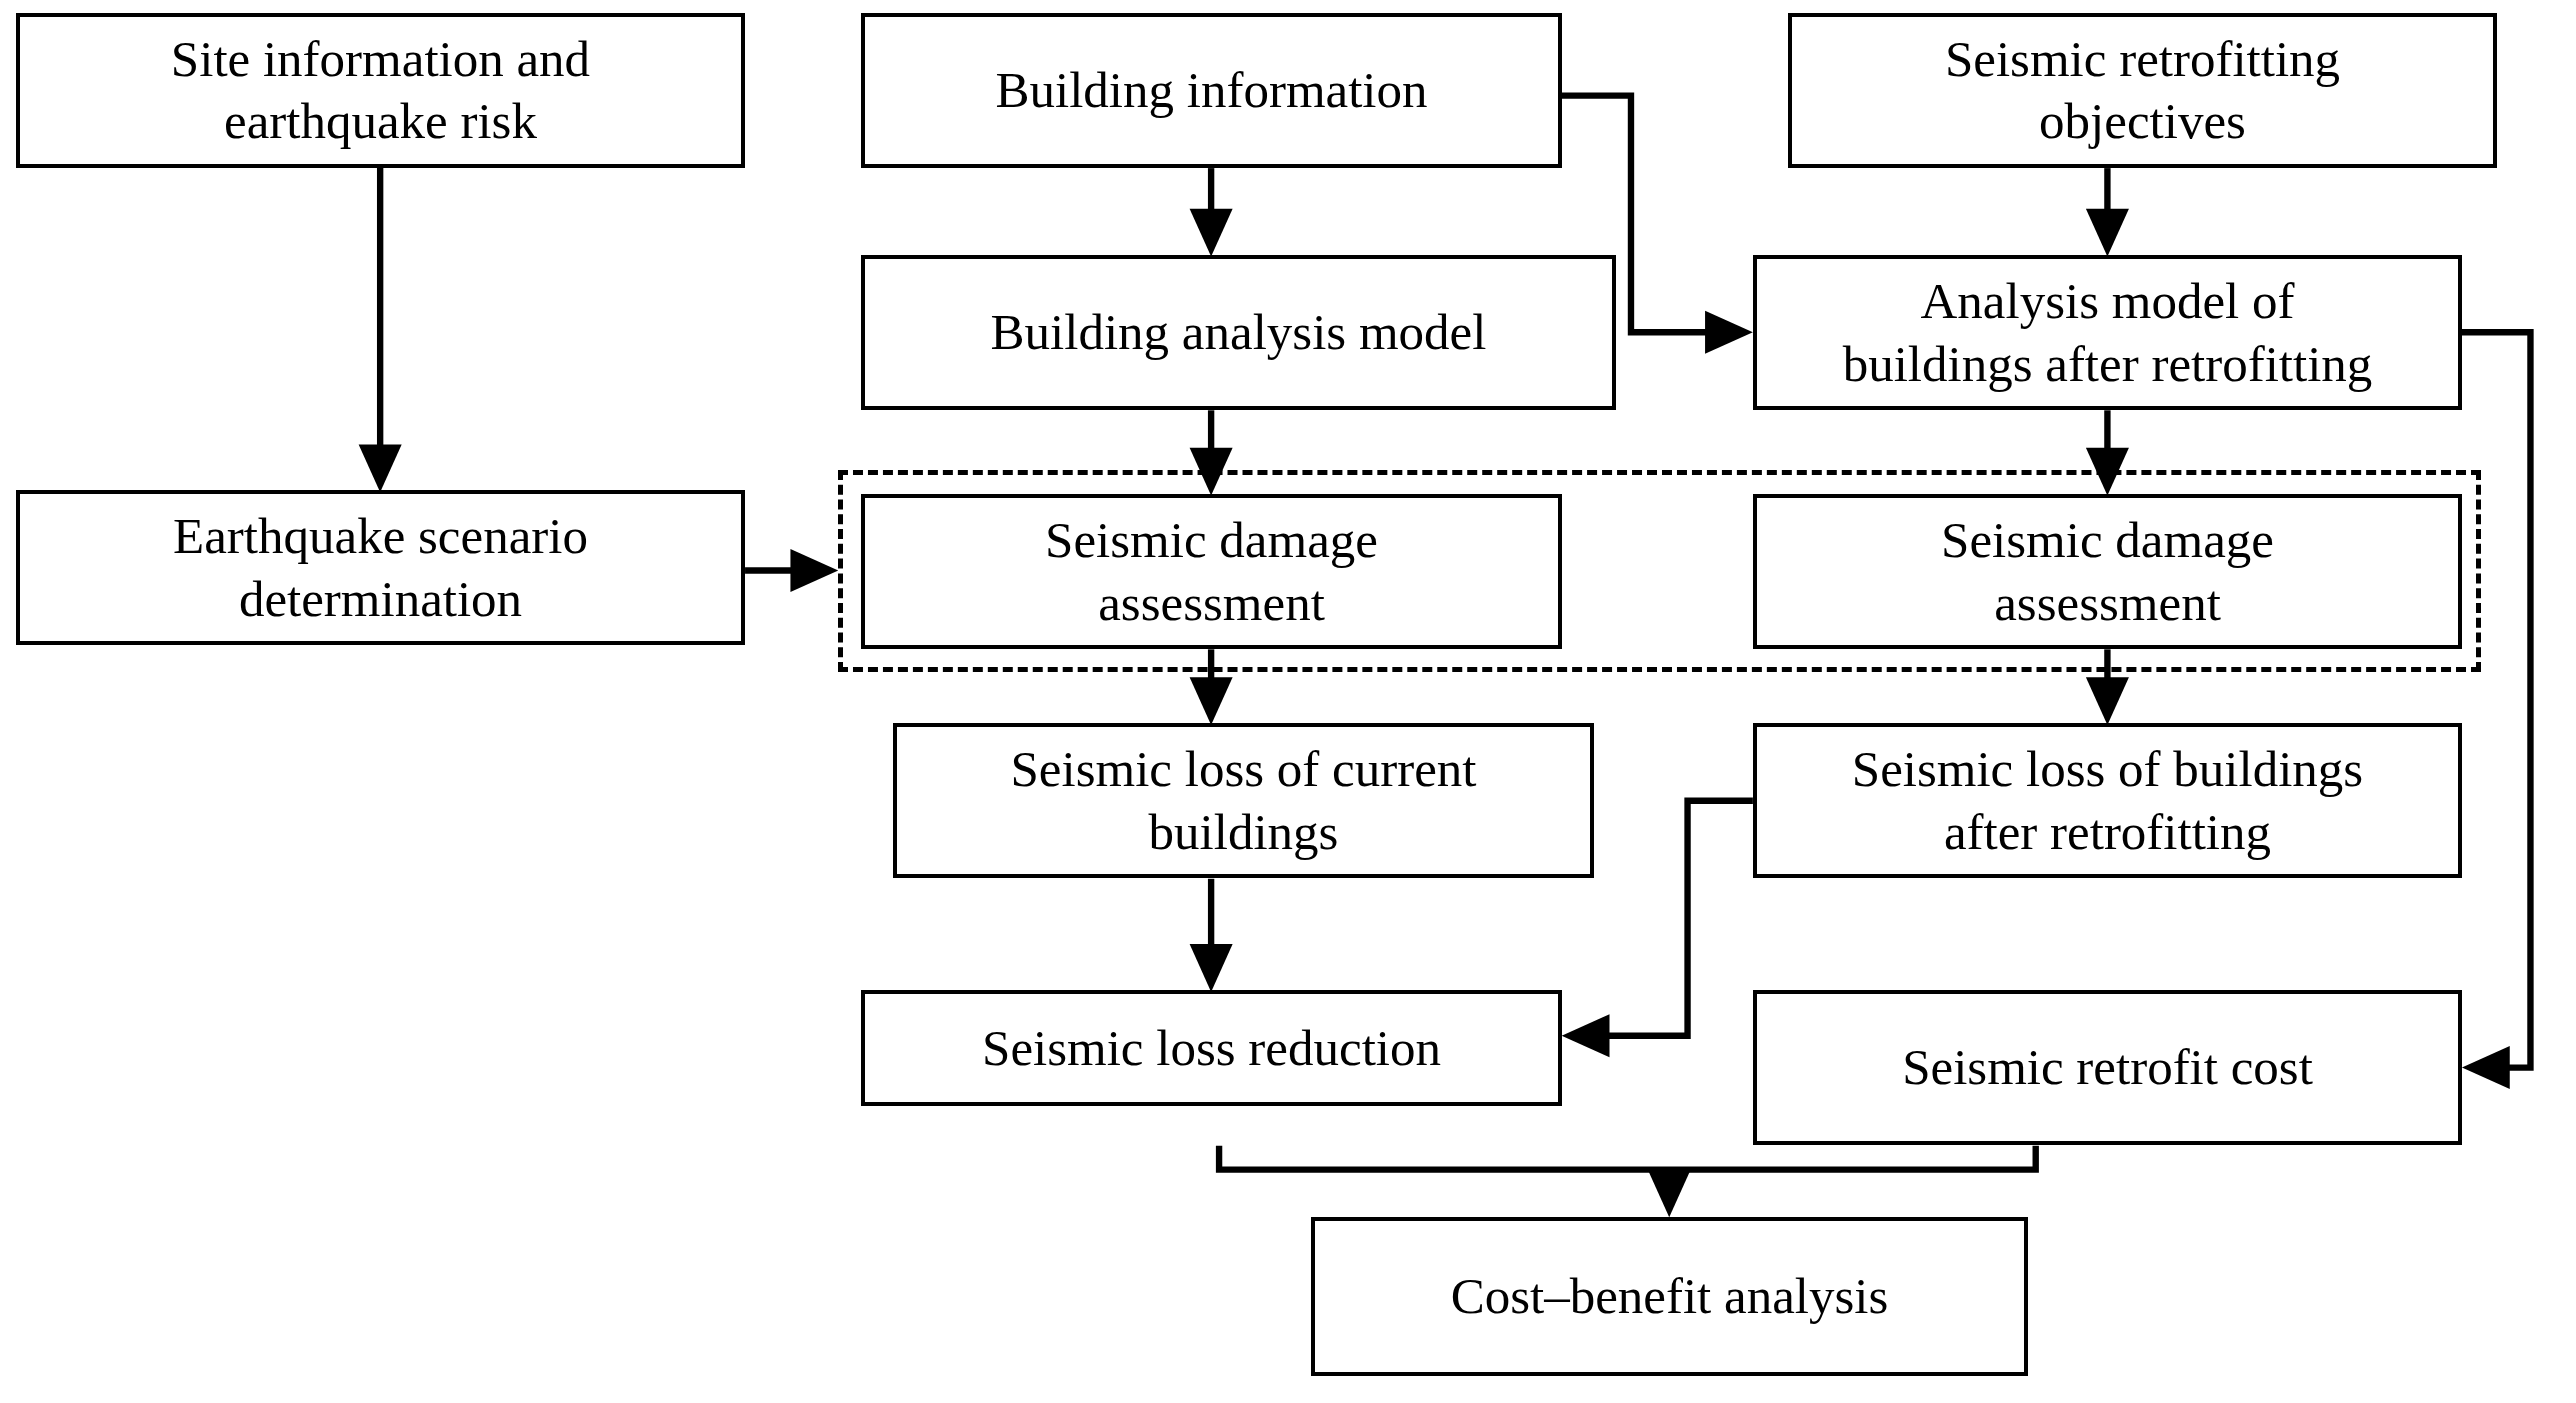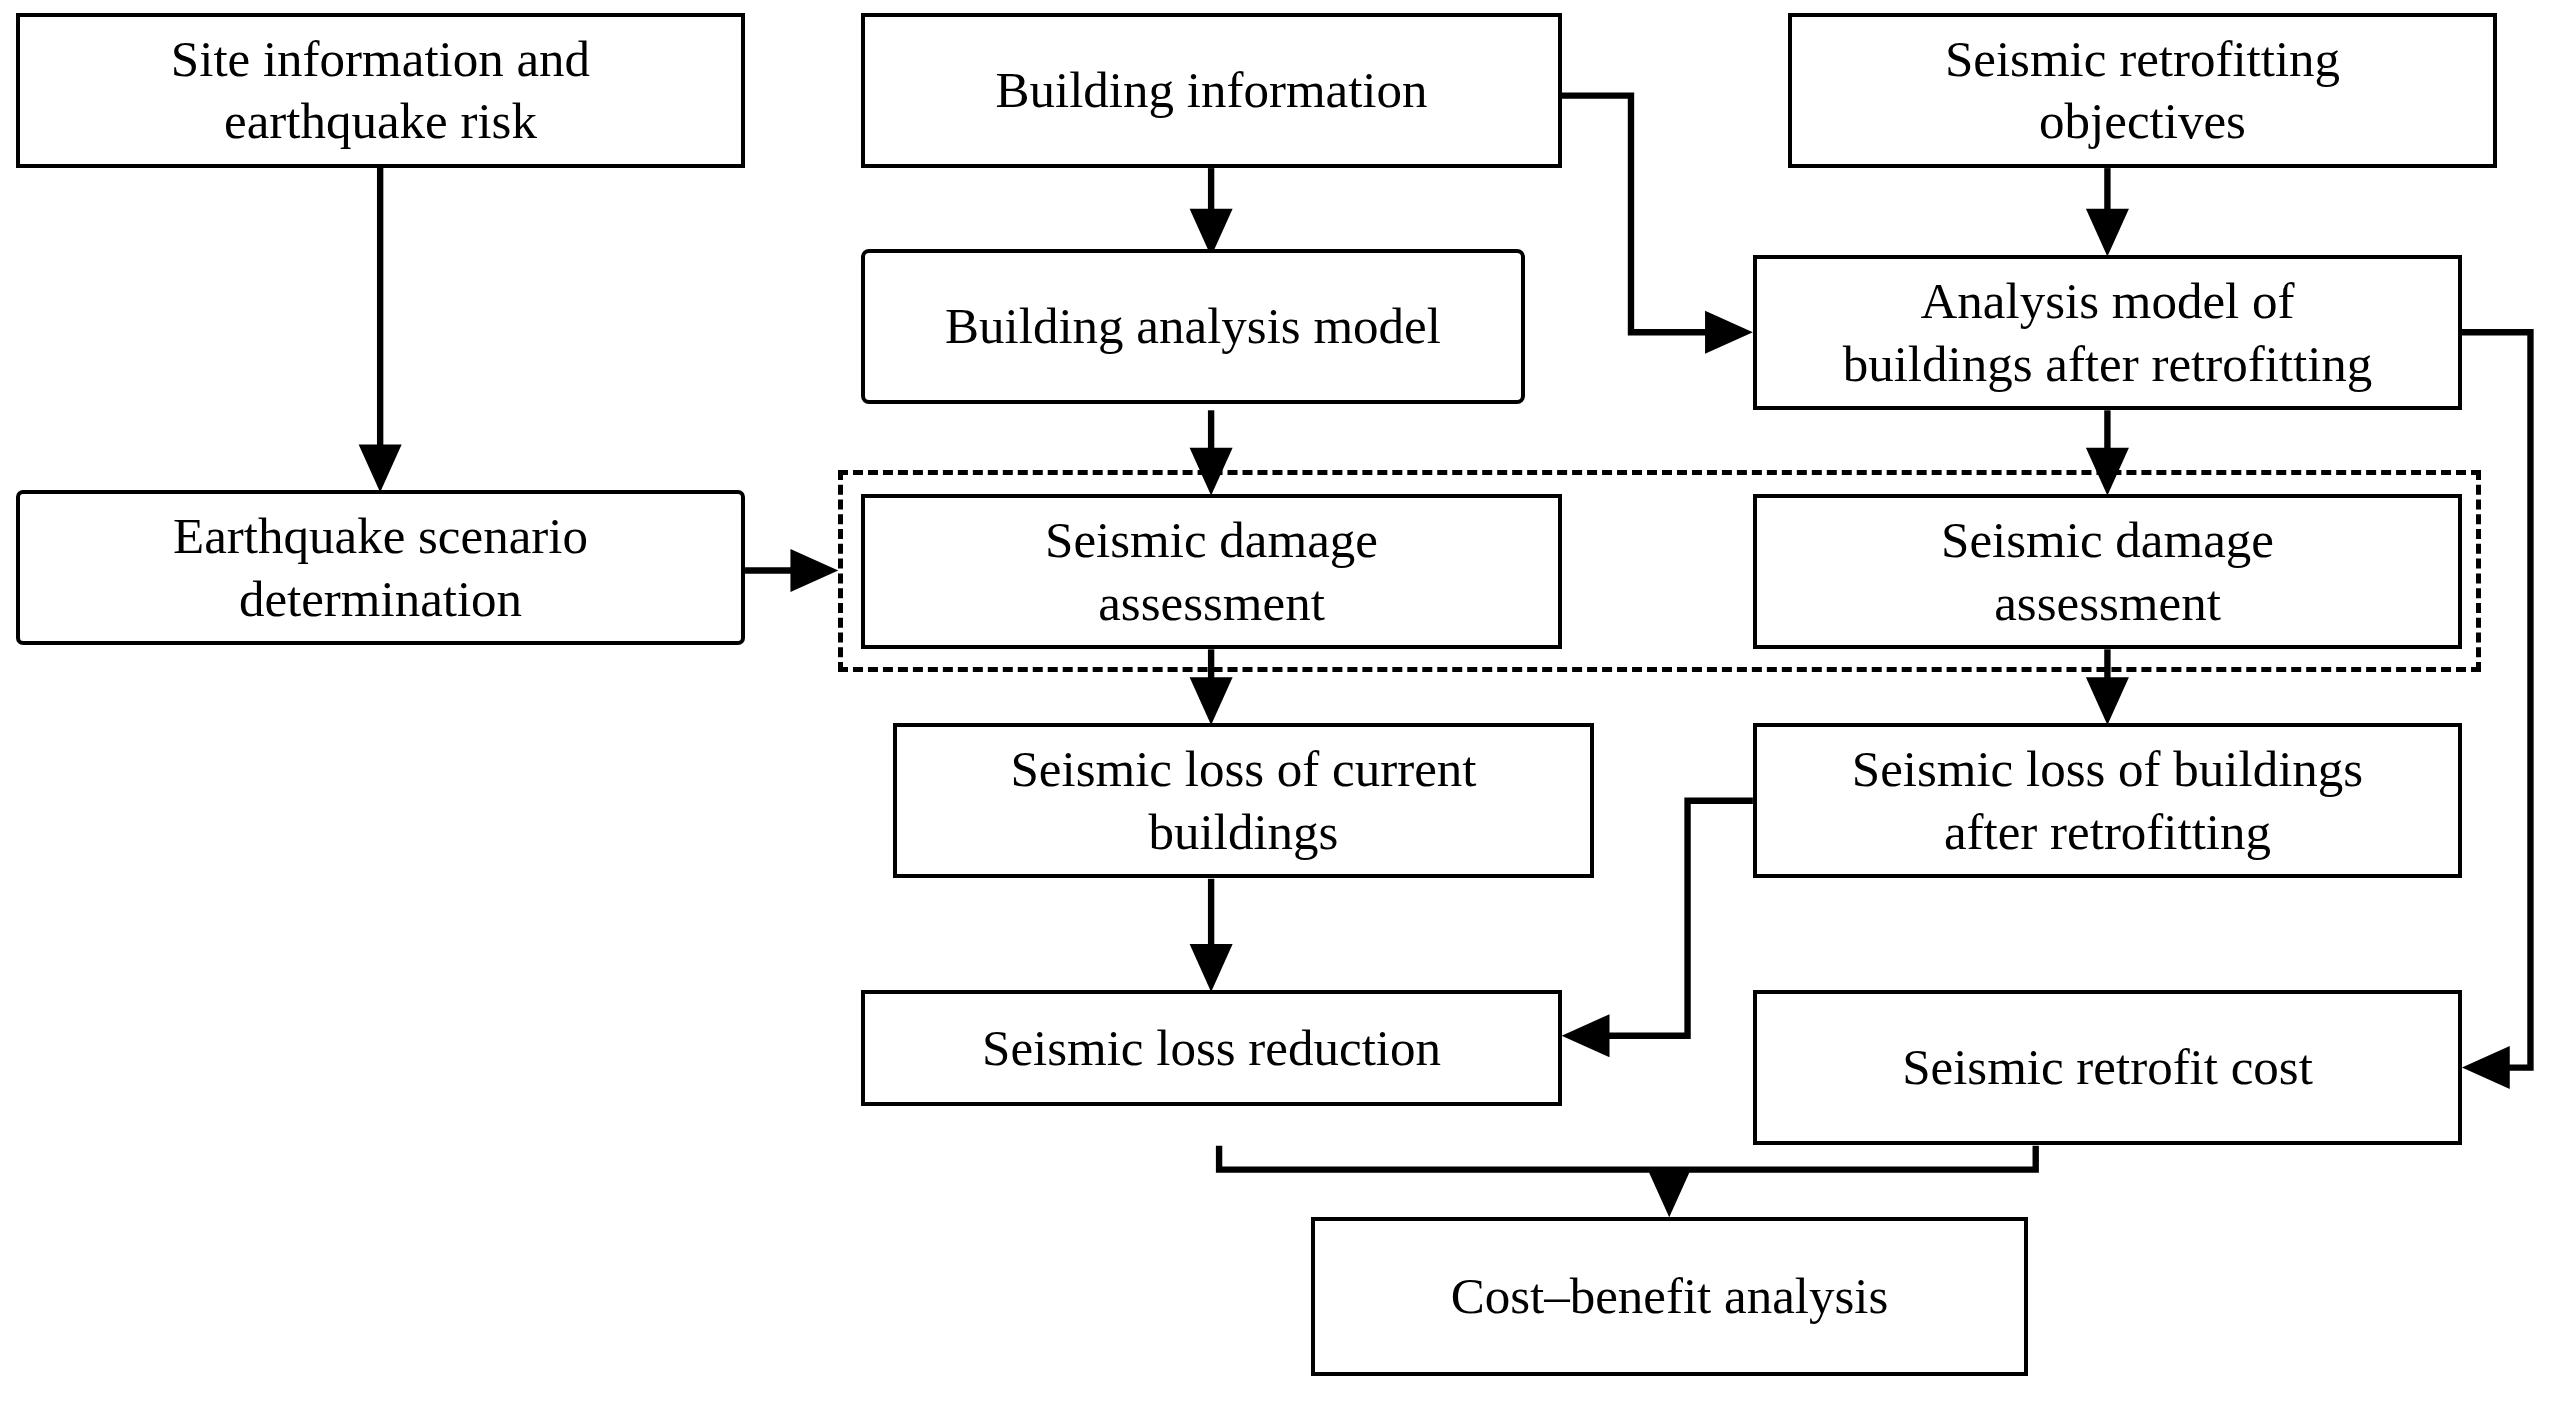--- a/index.html
+++ b/index.html
@@ -124,31 +124,31 @@
       <polygon points="2095,1528 2068,1468 2122,1468"></polygon>
     </g>
 
   </svg>
 
   <div class="node" id="n-building-info" style="left: 861px; top: 12.7px; width: 701px; height: 155px;">Building information</div>
   <div class="node" id="n-site-info" style="left: 16px; top: 12.7px; width: 729px; height: 155px;">Site information and
 earthquake risk</div>
   <div class="node" id="n-retrofit-objectives" style="left: 1753px; top: 12.7px; width: 709px; height: 155px; margin-left: 35px;">Seismic retrofitting
 objectives</div>
-  <div class="node" id="n-building-model" style="left: 861px; top: 249px; width: 664px; height: 155px; border-radius: 8px;">Building analysis model</div>
+  <div class="node" id="n-building-model" style="left: 861px; top: 255px; width: 755px; height: 155px;">Building analysis model</div>
   <div class="node" id="n-retrofit-model" style="left: 1753px; top: 255px; width: 709px; height: 155px;">Analysis model of
 buildings after retrofitting</div>
   <div class="node" id="n-damage-current" style="left: 861px; top: 494px; width: 701px; height: 155px;">Seismic damage
 assessment</div>
   <div class="node" id="n-damage-retrofit" style="left: 1753px; top: 494px; width: 709px; height: 155px;">Seismic damage
 assessment</div>
   <div class="node" id="n-loss-current" style="left: 861px; top: 723px; width: 701px; height: 155px; margin-left: 32px;">Seismic loss of current
 buildings</div>
   <div class="node" id="n-loss-retrofit" style="left: 1753px; top: 723px; width: 709px; height: 155px;">Seismic loss of buildings
 after retrofitting</div>
   <div class="node" id="n-loss-reduction" style="left: 861px; top: 990px; width: 701px; height: 116px;">Seismic loss reduction</div>
   <div class="node" id="n-retrofit-cost" style="left: 1753px; top: 990px; width: 709px; height: 155px;">Seismic retrofit cost</div>
   <div class="node" id="n-cost-benefit" style="left: 1311px; top: 1217px; width: 717px; height: 159px;">Cost–benefit analysis</div>
-  <div class="node" id="n-earthquake-scenario" style="left: 16px; top: 490px; width: 729px; height: 155px; border-radius: 7px;">Earthquake scenario
+  <div class="node" id="n-earthquake-scenario" style="left: 16px; top: 490px; width: 729px; height: 155px;">Earthquake scenario
 determination</div>
 
 </div>
 
 
 </body></html>

